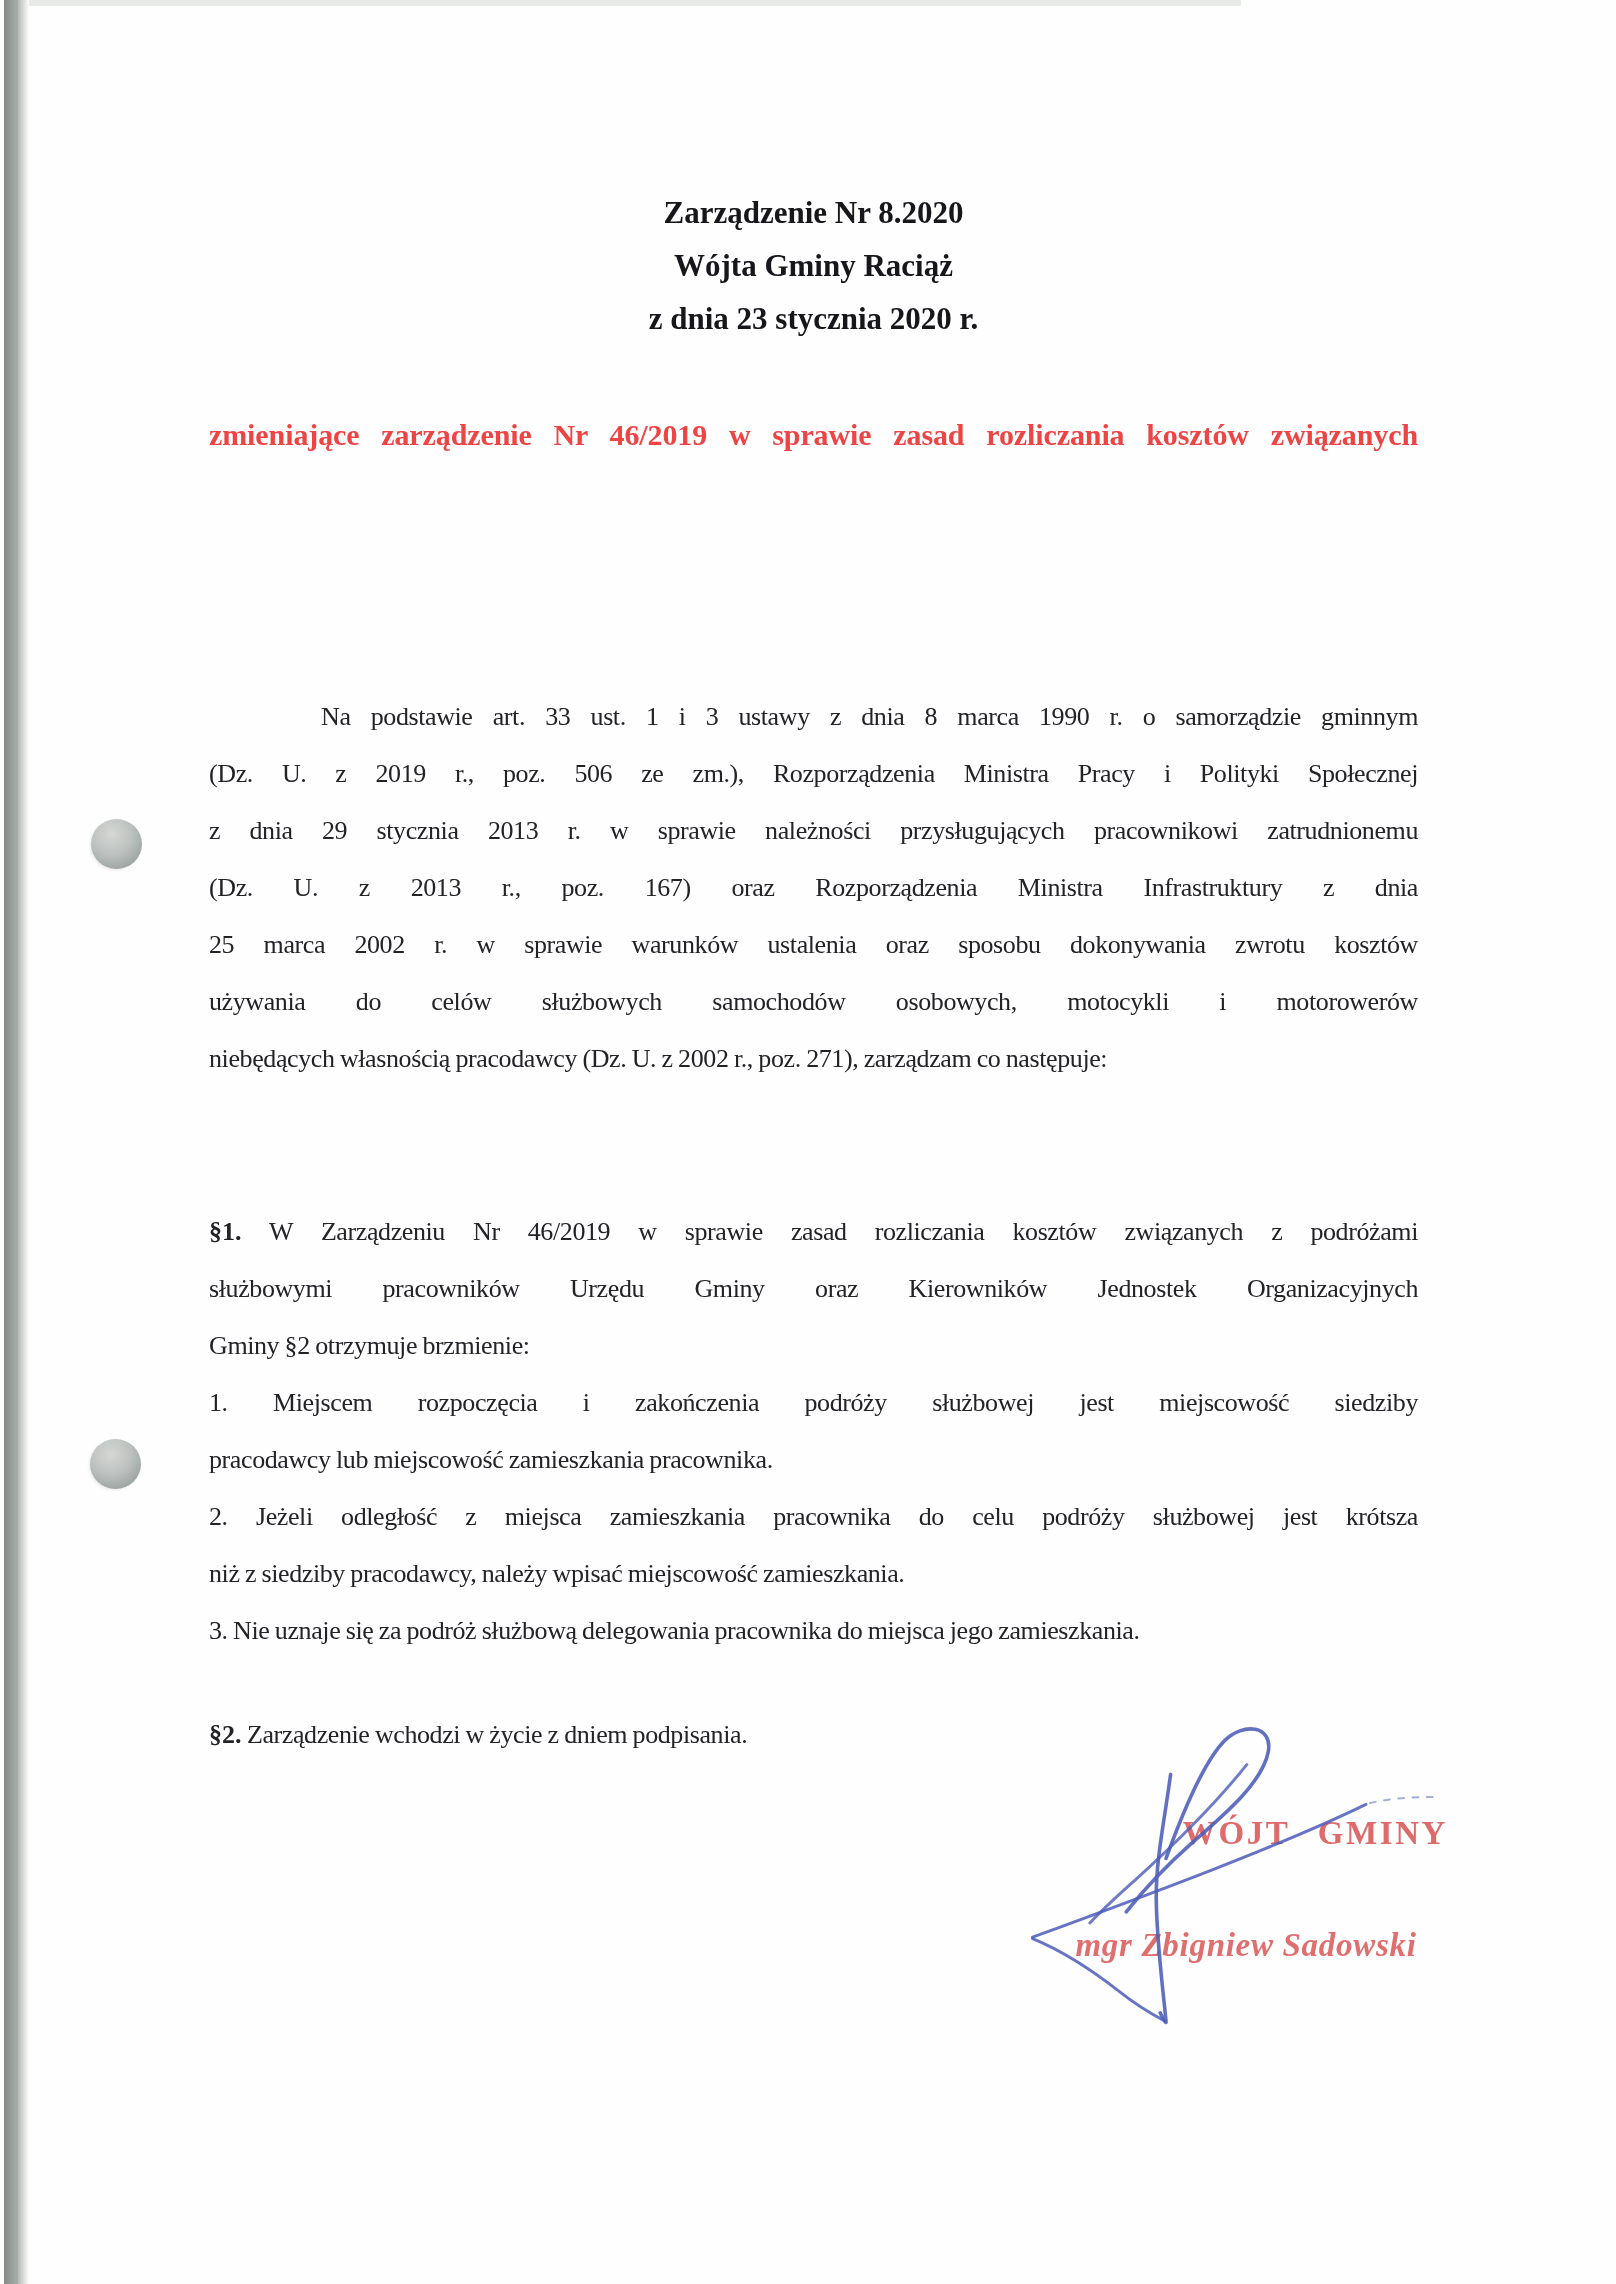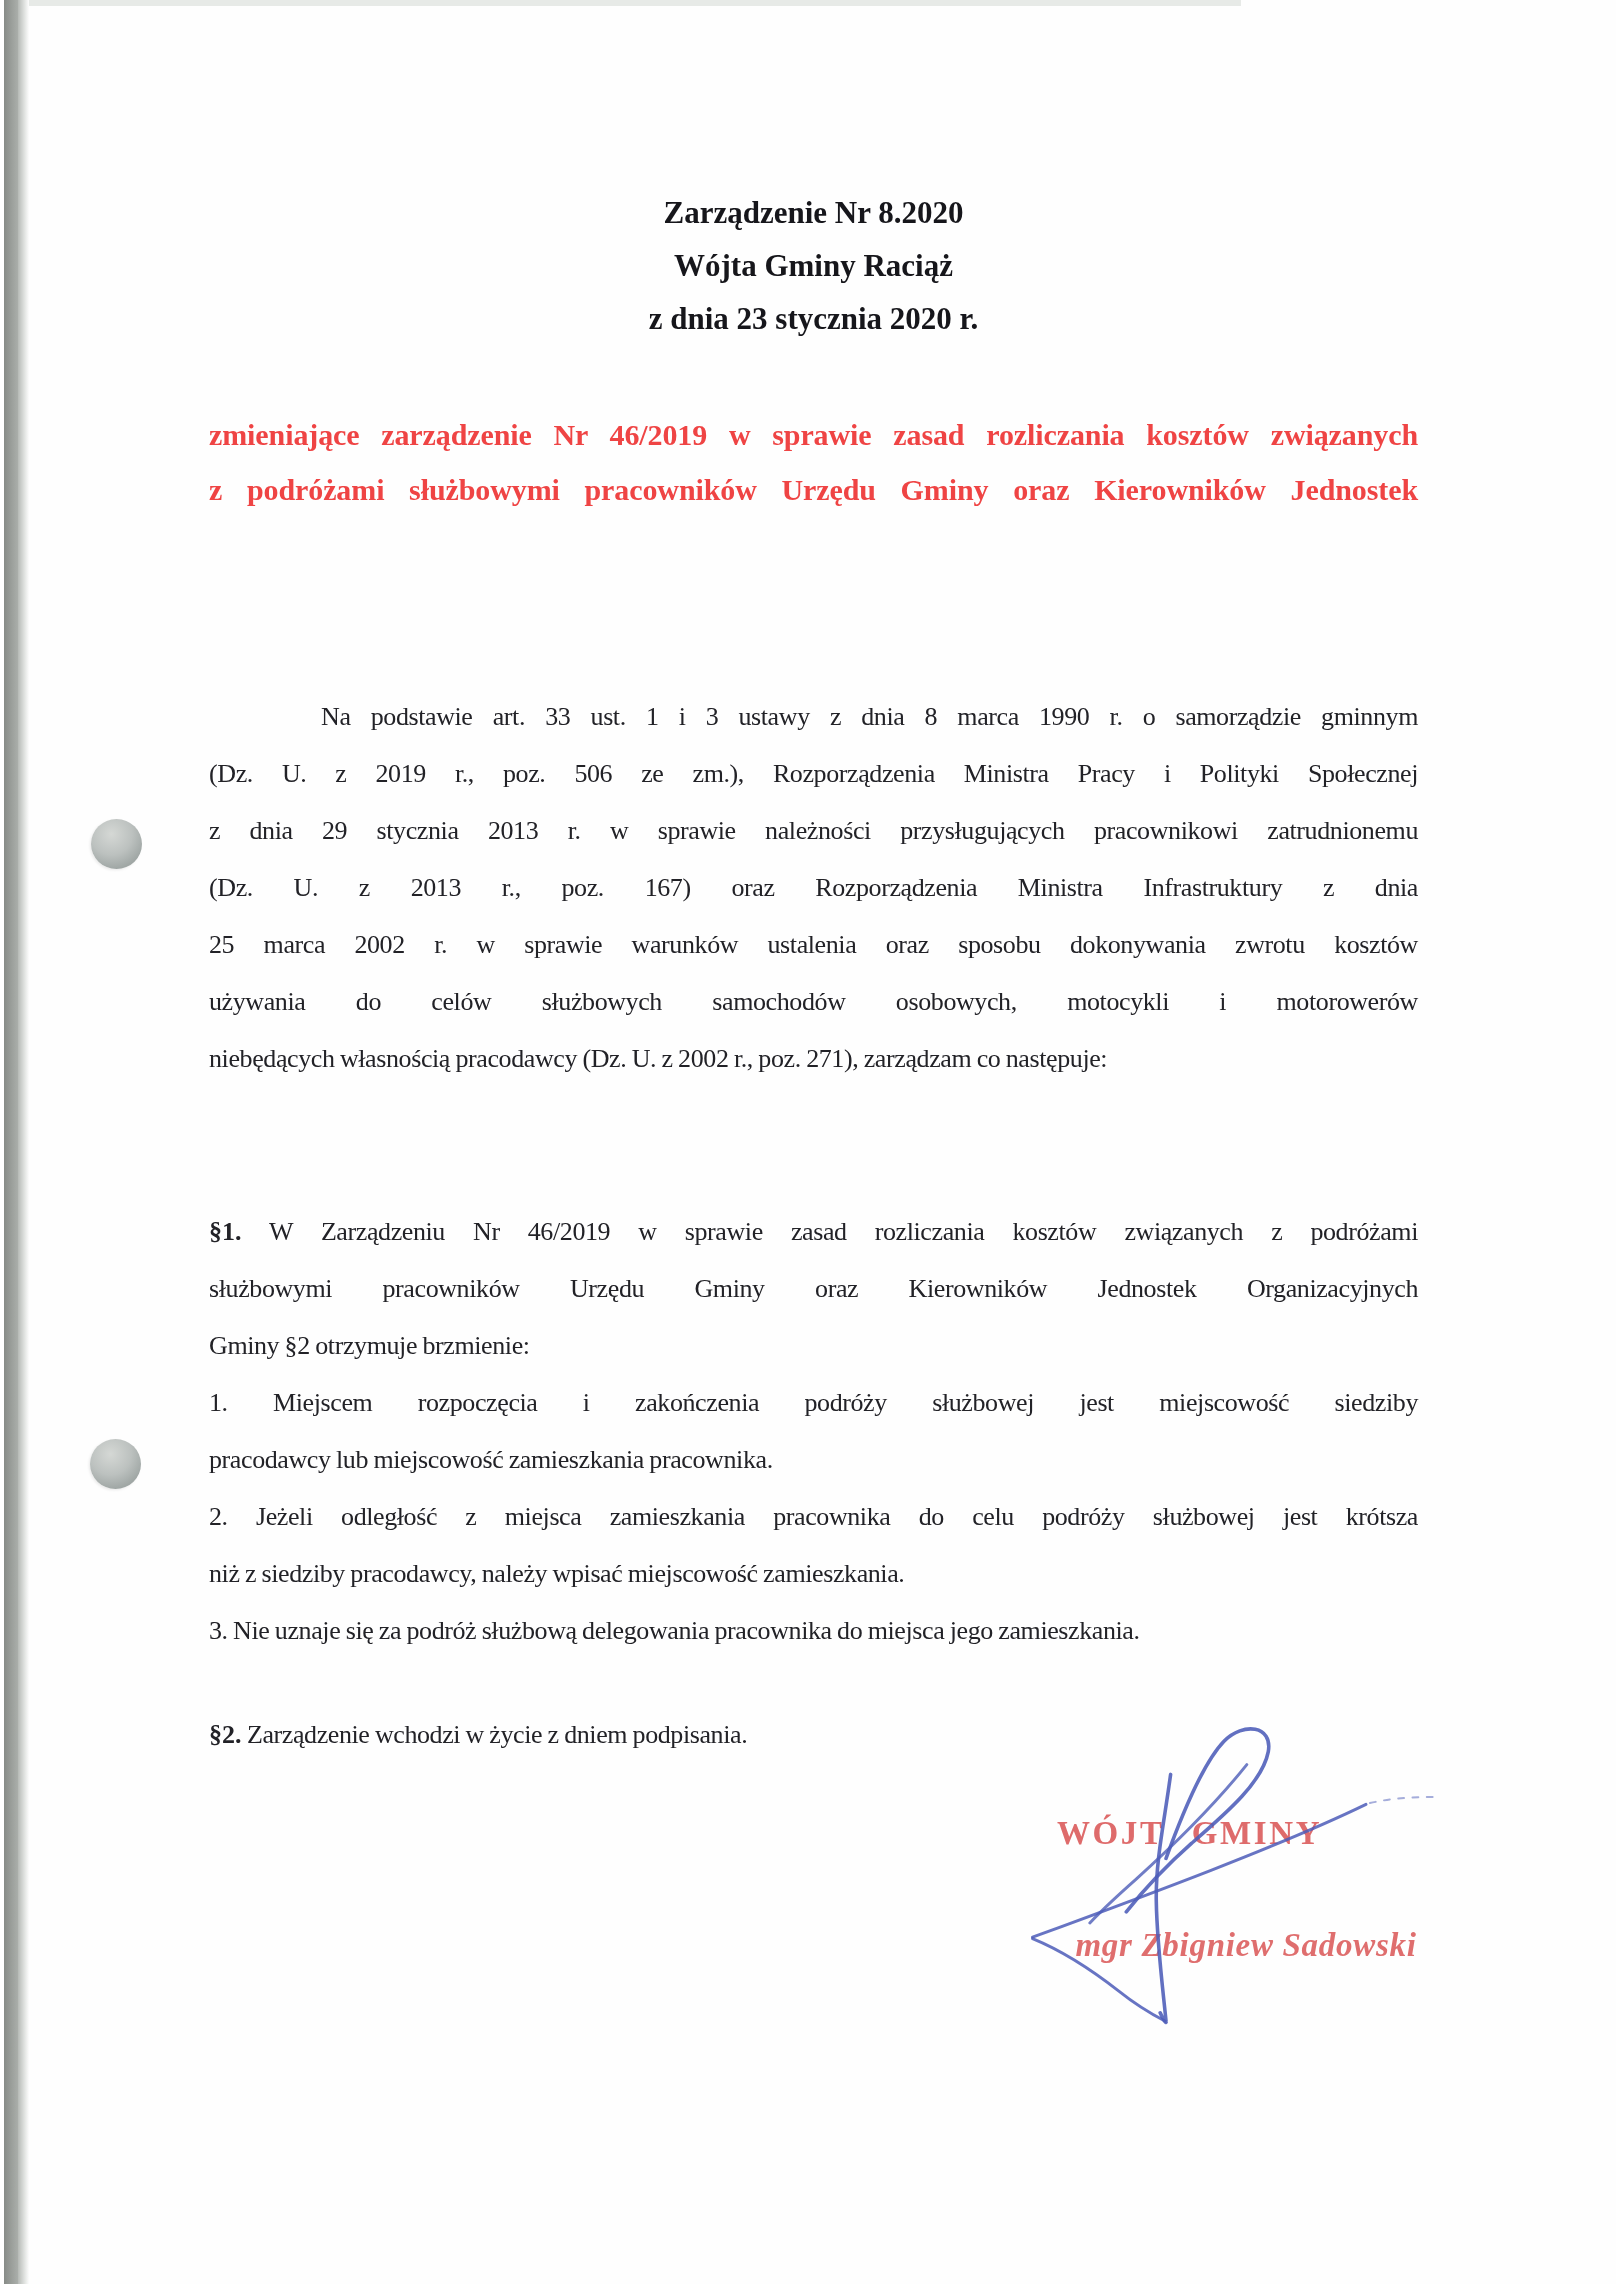--- a/index.html
+++ b/index.html
@@ -55,21 +55,21 @@
 
   .body-text { font-size: 26px; letter-spacing: -0.4px; word-spacing: -0.7px; }
   .preamble-block { top: 688px; }
   .s1-block { top: 1203px; }
   .s2-block { top: 1706px; }
   .body-text b { letter-spacing: 0; }
 
   
   .stamp-role {
     position: absolute; left: 1053px; top: 1813px; width: 391px;
-    text-align: left; font-size: 33px; font-weight: bold;
+    text-align: right; font-size: 33px; font-weight: bold;
     color: var(--stamp-red, #dc5f5f);
     letter-spacing: 2.6px; word-spacing: 17px; line-height: 40px;
     opacity: 0.92;
   }
   .stamp-name {
     position: absolute; left: 1014px; top: 1885px; width: 456px;
     text-align: center; font-size: 33px; font-style: italic; font-weight: bold;
     color: var(--stamp-red, #dc5f5f);
     letter-spacing: 0.7px; line-height: 40px;
     opacity: 0.9;
@@ -90,21 +90,20 @@
   <div class="punch-hole hole-2"></div>
 
   <div class="block title-block">
       <div class="tline">Zarządzenie Nr 8.2020</div>
       <div class="tline">Wójta Gminy Raciąż</div>
       <div class="tline">z dnia 23 stycznia 2020 r.</div>
     </div>
 
   <div class="block subject-block">
       <div class="tline just">zmieniające zarządzenie Nr 46/2019 w sprawie zasad rozliczania kosztów związanych</div>
-      <div class="tline just">z podróżami służbowymi pracowników Urzędu Gminy oraz Kierowników Jednostek</div>
     </div>
 
   <div class="block body-text preamble-block">
       <div class="tline just ind">Na podstawie art. 33 ust. 1 i 3 ustawy z dnia 8 marca 1990 r. o samorządzie gminnym</div>
       <div class="tline just">(Dz. U. z 2019 r., poz. 506 ze zm.), Rozporządzenia Ministra Pracy i Polityki Społecznej</div>
       <div class="tline just">z dnia 29 stycznia 2013 r. w sprawie należności przysługujących pracownikowi zatrudnionemu</div>
       <div class="tline just">(Dz. U. z 2013 r., poz. 167) oraz Rozporządzenia Ministra Infrastruktury z dnia</div>
       <div class="tline just">25 marca 2002 r. w sprawie warunków ustalenia oraz sposobu dokonywania zwrotu kosztów</div>
       <div class="tline just">używania do celów służbowych samochodów osobowych, motocykli i motorowerów</div>
       <div class="tline">niebędących własnością pracodawcy (Dz. U. z 2002 r., poz. 271), zarządzam co następuje:</div>

